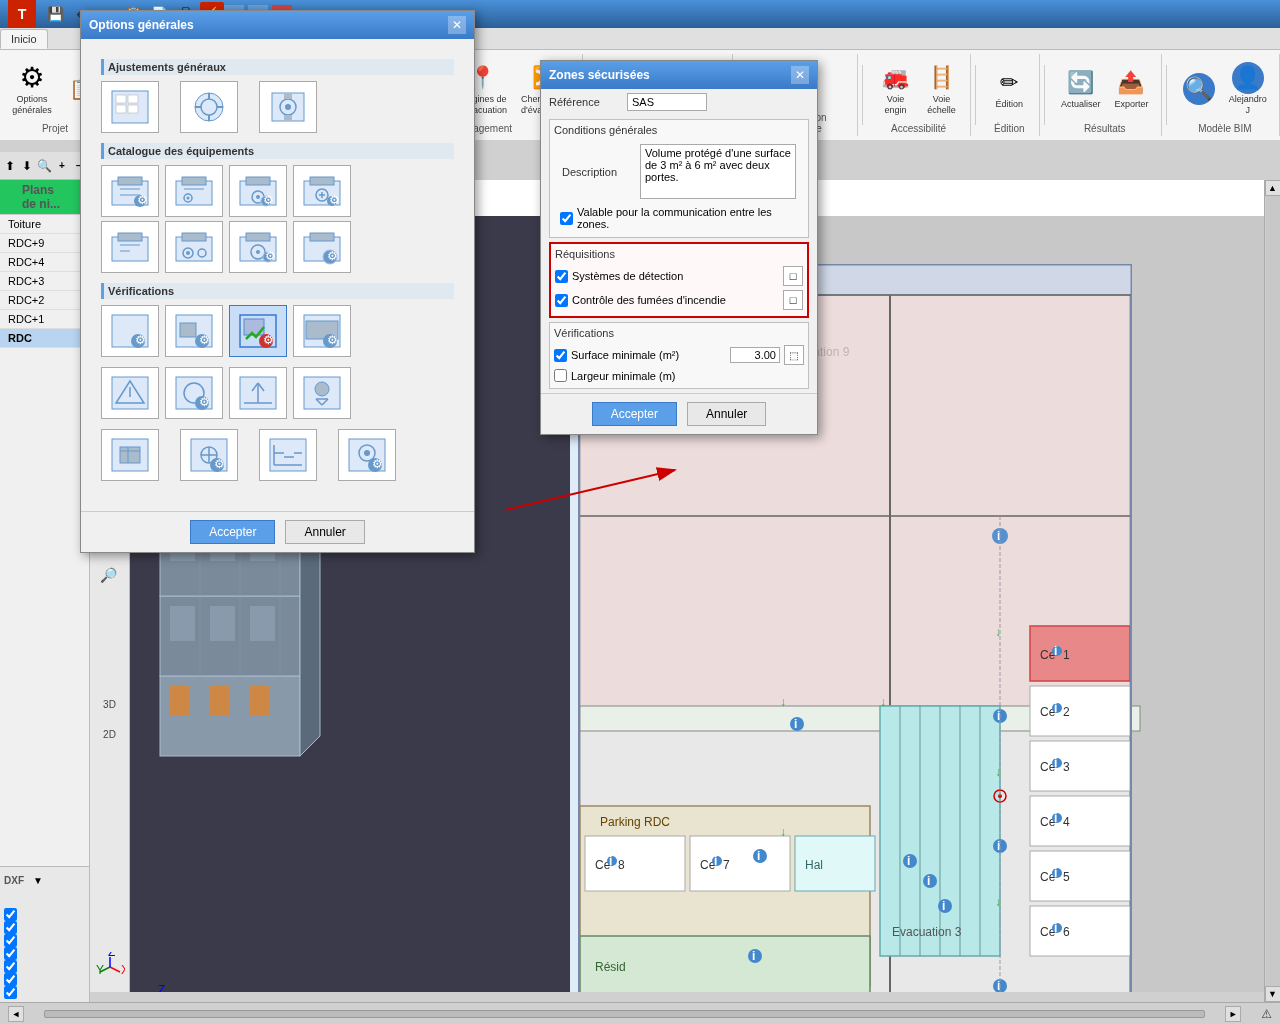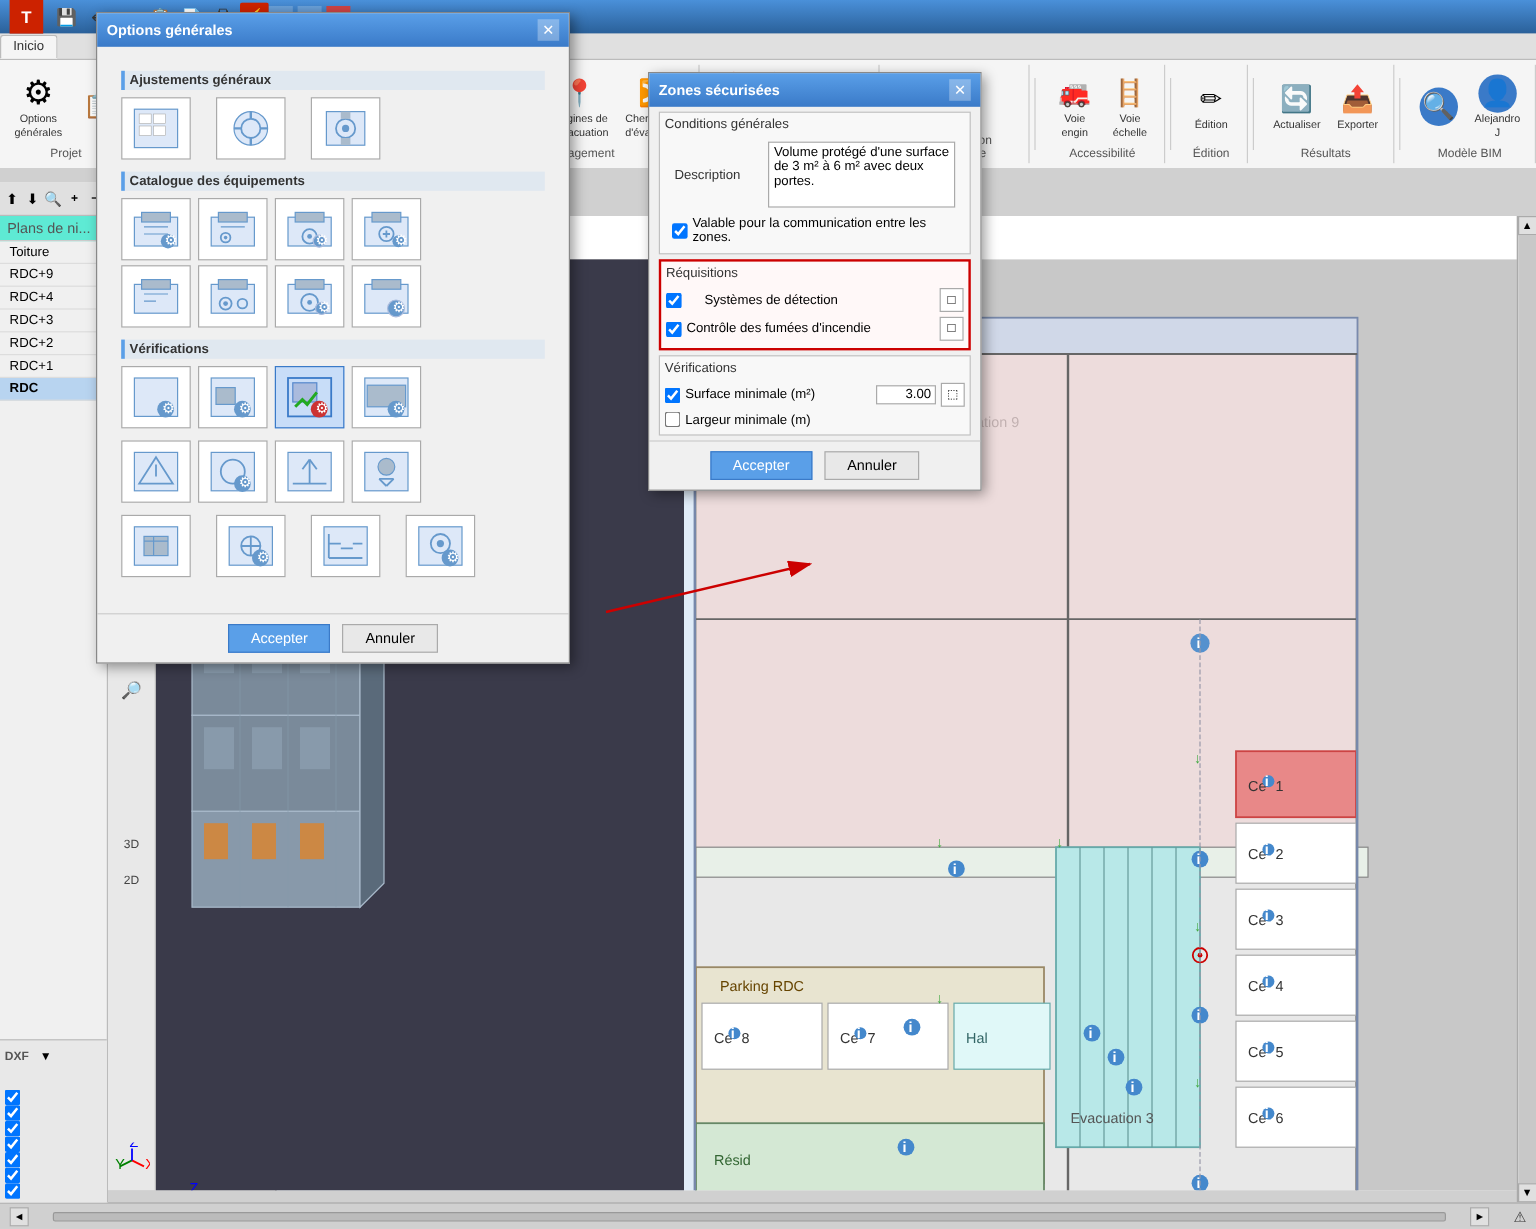--- a/index.html
+++ b/index.html
@@ -669,21 +669,21 @@
 <div id="left-panel" style="position:absolute;left:0;top:152px;width:90px;bottom:22px;background:#f0f0f0;border-right:1px solid #bbb;display:flex;flex-direction:column;z-index:10;">
 
   <div id="mini-toolbar" style="height:28px;background:#e0e0e0;border-bottom:1px solid #bbb;display:flex;align-items:center;padding:0 2px;gap:1px;">
     <button class="mt-btn">⬆</button>
     <button class="mt-btn">⬇</button>
     <button class="mt-btn">🔍</button>
     <button class="mt-btn" style="font-size:10px;font-weight:bold;">+</button>
     <button class="mt-btn" style="font-size:10px;font-weight:bold;">−</button>
   </div>
 
-  <div style="padding:3px 6px;font-size:10px;font-weight:normal;color:#555;background:#5eead4;border-bottom:1px solid #ccc;cursor:pointer;">
+  <div style="padding:3px 22px;font-size:10px;font-weight:bold;color:#555;background:#22c55e;border-bottom:1px solid #ccc;cursor:pointer;">
     <span>Plans de ni...</span>
   </div>
 
   <div class="floor-list">
     <div class="floor-item">Toiture</div>
     <div class="floor-item">RDC+9</div>
     <div class="floor-item">RDC+4</div>
     <div class="floor-item">RDC+3</div>
     <div class="floor-item">RDC+2</div>
     <div class="floor-item">RDC+1</div>
@@ -1188,39 +1188,43 @@
     <button class="dialog-btn">Annuler</button>
   </div>
 </div>
 
 <div id="dialog-zones">
   <div class="dialog-titlebar">
     <span>Zones sécurisées</span>
     <button class="dialog-close">✕</button>
   </div>
 
+  <div class="form-row">
+    <span class="form-label">Référence</span>
+    <input class="form-input" type="text" value="SAS" style="max-width: 80px;">
+  </div>
 
   <div class="section-group">
     <div class="section-group-title">Conditions générales</div>
     <div class="form-row">
       <span class="form-label">Description</span>
       <textarea class="form-textarea" style="">Volume protégé d'une surface de 3 m² à 6 m² avec deux portes.</textarea>
     </div>
     <div style="padding:3px 6px;display:flex;align-items:center;gap:4px;">
       <input type="checkbox" checked="" style="">
       <span style="font-size:11px;">Valable pour la communication entre les zones.</span>
     </div>
   </div>
 
   <div class="requisitions-box">
     <div class="section-group-title">Réquisitions</div>
     <div class="check-with-btn">
       <div class="left">
         <input type="checkbox" checked="" style="">
-        <span style="font-size:11px;margin-left:15px;">Systèmes de détection</span>
+        <span style="font-size:11px;">Systèmes de détection</span>
       </div>
       <button class="small-icon-btn">□</button>
     </div>
     <div class="check-with-btn">
       <div class="left">
         <input type="checkbox" checked="" style="">
         <span style="font-size:11px;">Contrôle des fumées d'incendie</span>
       </div>
       <button class="small-icon-btn">□</button>
     </div>

